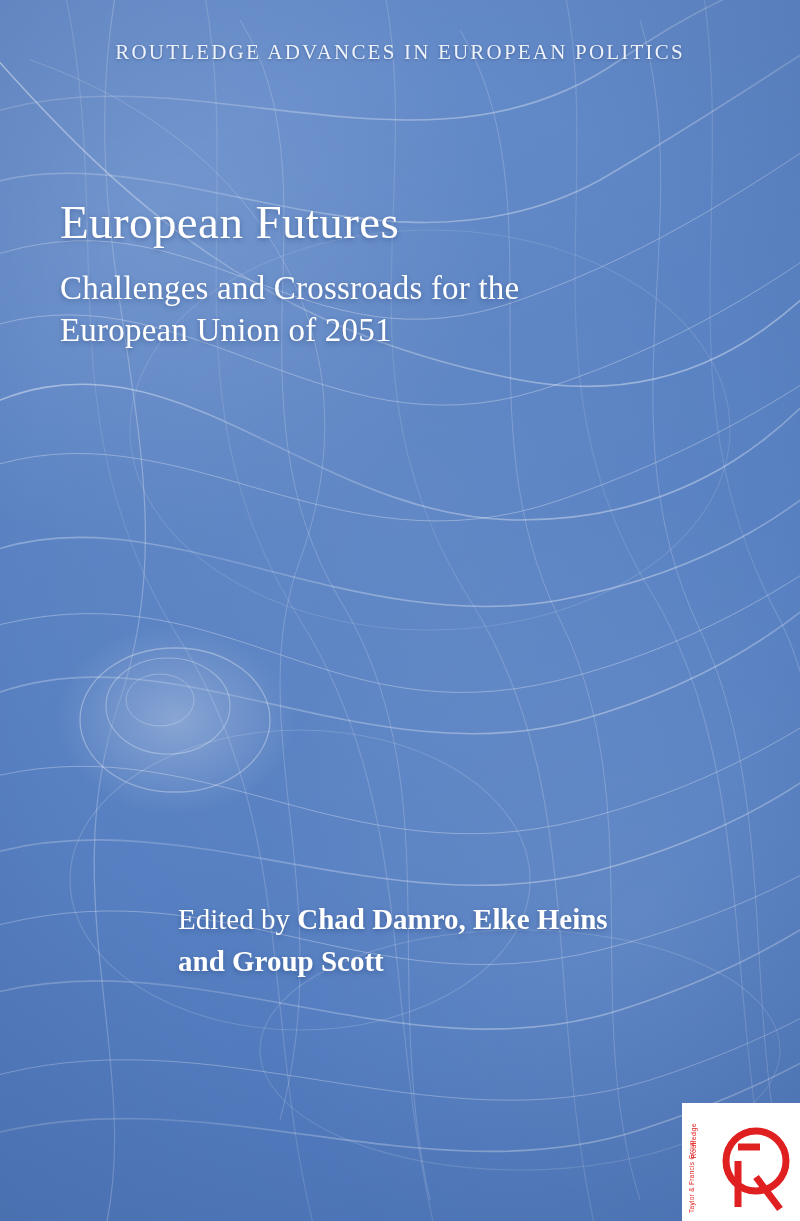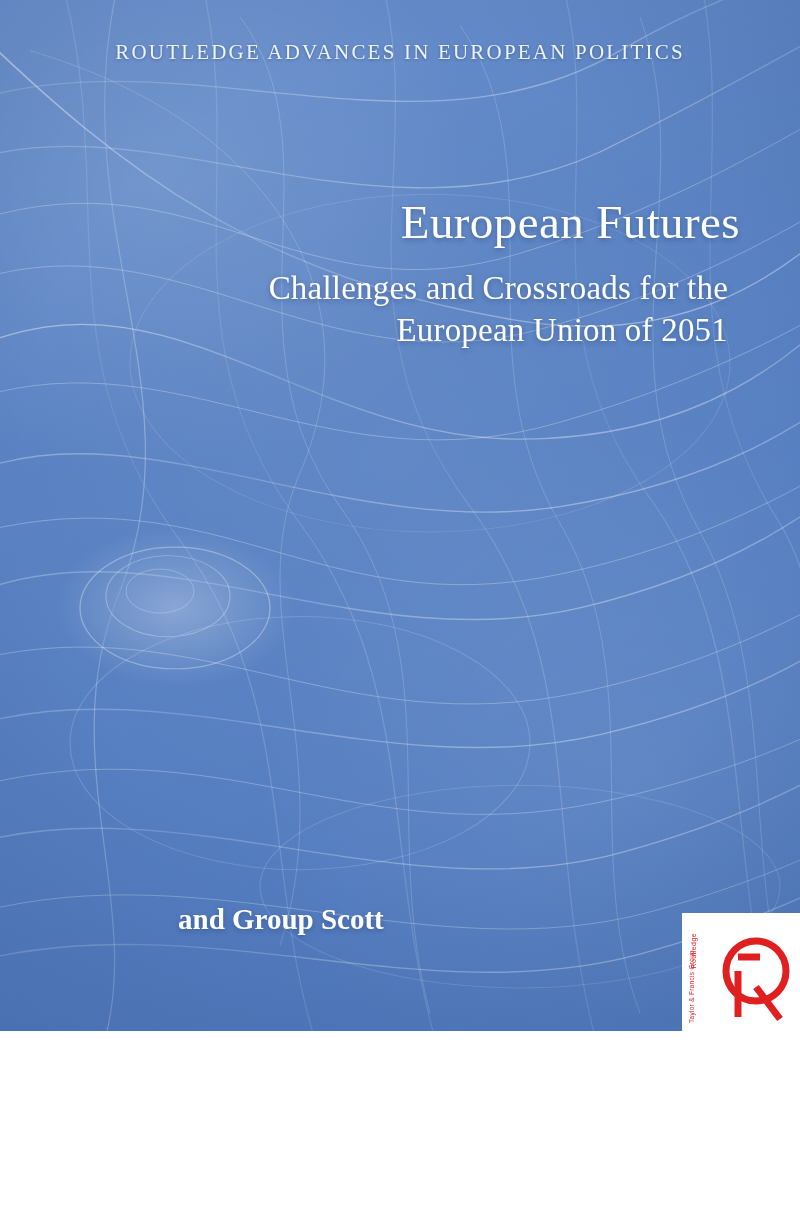--- a/index.html
+++ b/index.html
@@ -6,21 +6,21 @@
     margin: 0;
     padding: 0;
     background: #ffffff;
   }
   body {
     font-family: "Liberation Serif", serif;
   }
   .cover {
     position: relative;
     width: 800px;
-    height: 1031px;
+    height: 1221px;
     overflow: hidden;
     background: #5c84c4;
     background-image:
       radial-gradient(ellipse 60% 40% at 20% 18%, rgba(255,255,255,0.10), rgba(255,255,255,0) 70%),
       radial-gradient(ellipse 70% 50% at 80% 75%, rgba(255,255,255,0.08), rgba(255,255,255,0) 70%),
       linear-gradient(160deg, #6a90cd 0%, #5b83c3 35%, #5780c2 60%, #4f79bd 100%);
   }
   .fiber-layer {
     position: absolute;
     inset: 0;
@@ -49,38 +49,38 @@
     font-size: 21px;
     letter-spacing: 2.2px;
     text-transform: uppercase;
     text-shadow: 0 1px 3px rgba(30,55,105,0.45);
   }
   .title-block {
     position: absolute;
     top: 196px;
     left: 60px;
     right: 60px;
-    text-align: right;
+    text-align: left;
     color: #ffffff;
   }
   .main-title {
     font-size: 47px;
     line-height: 1.12;
     font-weight: normal;
     letter-spacing: 0.4px;
     text-shadow: 0 2px 5px rgba(30,55,105,0.40);
     margin: 0 0 18px 0;
   }
   .subtitle {
     font-size: 33px;
     line-height: 1.28;
     font-weight: normal;
     letter-spacing: 0.2px;
     text-shadow: 0 2px 5px rgba(30,55,105,0.40);
-    margin: 12px;
+    margin: 0;
   }
   .editors {
     position: absolute;
     left: 178px;
     right: 90px;
     top: 898px;
     color: #ffffff;
     font-size: 29px;
     line-height: 1.45;
     text-shadow: 0 2px 5px rgba(30,55,105,0.40);
@@ -210,20 +210,21 @@
 
   <div class="title-block">
     <h1 class="main-title">European Futures</h1>
     <div class="subtitle">
       <div>Challenges and Crossroads for the</div>
       <div>European Union of 2051</div>
     </div>
   </div>
 
   <div class="editors">
+    <div><span class="prefix">Edited by </span><span class="names">Chad Damro, Elke Heins</span></div>
     <div class="names">and Group Scott</div>
   </div>
 
   <div class="logo">
     <svg width="118" height="118" viewBox="0 0 118 118" xmlns="http://www.w3.org/2000/svg">
       <rect x="0" y="0" width="118" height="118" fill="#ffffff"></rect>
       <g fill="none" stroke="#e02020" stroke-width="7">
         <circle cx="74" cy="58" r="30"></circle>
       </g>
       <path d="M56,58 L56,104" stroke="#e02020" stroke-width="7" fill="none"></path>

